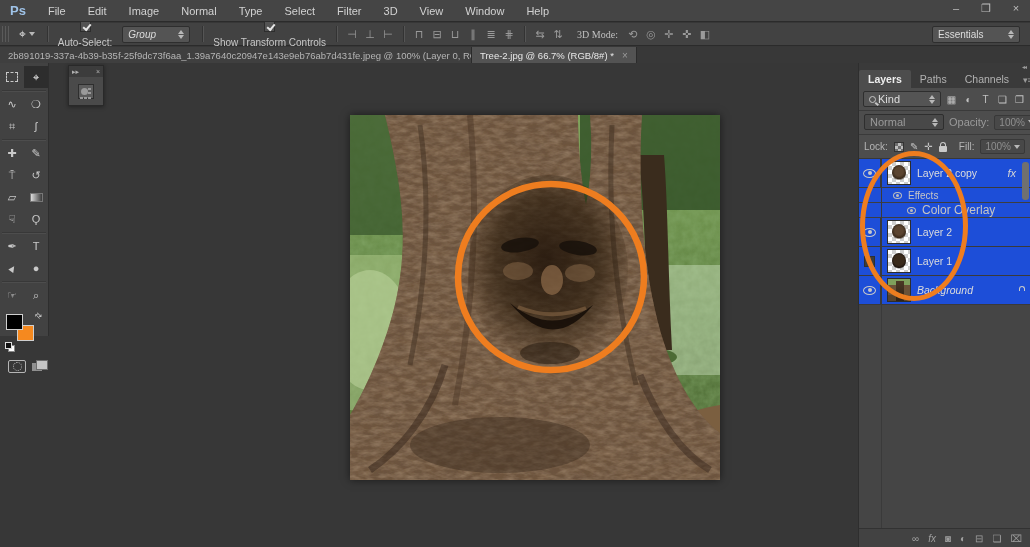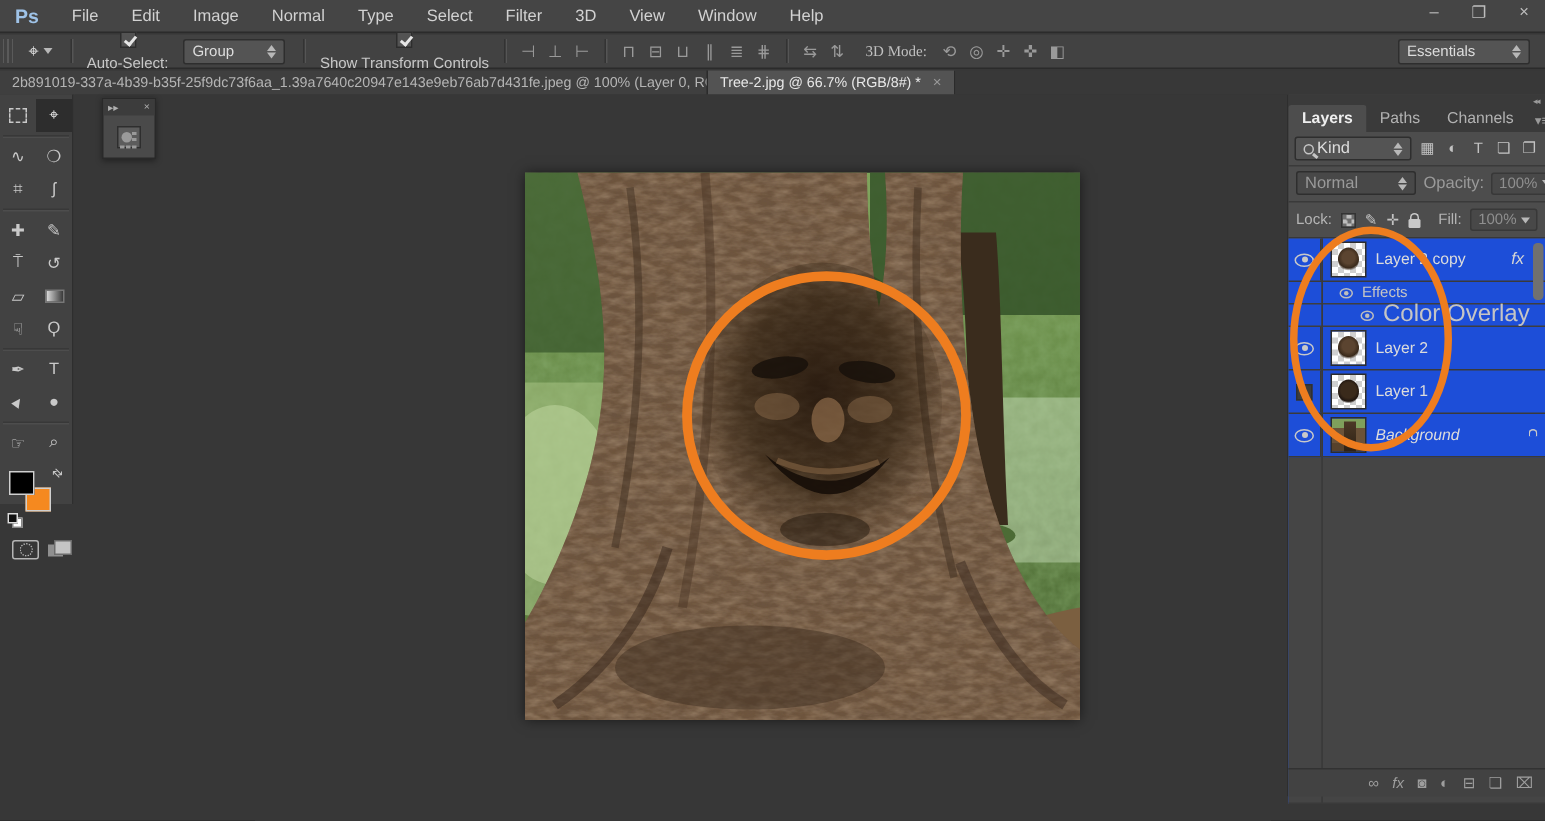--- a/index.html
+++ b/index.html
@@ -22,21 +22,21 @@
     background:repeating-linear-gradient(90deg,#5a5a5a 0 1px,transparent 1px 3px); }
   .opt-tool { display:flex; align-items:center; gap:3px; padding:0 6px; }
   .opt-tool .g { font-size:12px; color:#e0e0e0; }
   .vsep { width:1px; height:16px; background:#333; margin:0 6px; box-shadow:1px 0 0 #555; }
   .check { display:flex; align-items:center; gap:5px; margin:0 4px;flex-direction:column; }
   .checkbox { width:11px; height:11px; background:#535353; border:1px solid #2d2d2d; position:relative; }
   .checkbox::after { content:''; position:absolute; left:2px; top:2px; width:6px; height:3px;
     border-left:2px solid #e6e6e6; border-bottom:2px solid #e6e6e6; transform:rotate(-50deg); }
   .dropdown { display:flex; align-items:center; justify-content:space-between; gap:6px;
     background:#545454; border:1px solid #2e2e2e; border-radius:2px; height:17px; padding:0 5px; color:#ddd; }
-  .dropdown.small { width:68px; margin:16px 6px; }
+  .dropdown.small { width:68px; margin:16px 6px;font-style:italic; }
   .updown { display:flex; flex-direction:column; gap:1px; align-items:center; }
   .tri-up { width:0;height:0;border-left:3px solid transparent;border-right:3px solid transparent;border-bottom:4px solid #b8b8b8; }
   .tri-down { width:0;height:0;border-left:3px solid transparent;border-right:3px solid transparent;border-top:4px solid #b8b8b8; }
   .mini-icon { color:#9a9a9a; font-size:11px; width:18px; text-align:center; cursor:default; }
   .mode-label { color:#c0c0c0; margin:0 6px 0 10px;font-family:Liberation Serif, serif; }
   .workspace-dd { position:absolute; right:10px; top:3px; width:88px; }
 
   
   .tabbar { position:absolute; top:47px; left:0; right:0; height:16px; background:#383838; display:flex; }
   .doc-tab { display:flex; align-items:center; gap:8px; padding:0 8px; font-size:9.5px;
@@ -88,21 +88,21 @@
   
   .statusbar { position:absolute; left:0; right:0; bottom:0; height:14px; background:#3f3f3f;
     border-top:1px solid #2c2c2c; display:flex; align-items:center; font-size:9.5px; color:#b8b8b8; }
   .status-zoom { margin-left:8px; width:44px; }
   .status-icon { width:20px; height:9px; background:#4e4e4e; border:1px solid #2d2d2d; margin:0 14px 0 4px; position:relative; }
   .status-icon::after { content:''; position:absolute; left:2px; top:2px; width:3px; height:3px; background:#8a8a8a; box-shadow:6px 0 0 #8a8a8a; }
   .status-info { margin:0 18px 0 30px; }
   .status-play { color:#cfcfcf; font-size:8px; }
 
   
-  .rightpanel { position:absolute; right:0; top:0; width:172px; bottom:16px; background:#424242; border-left:1px solid #2e2e2e; }
+  .rightpanel { position:absolute; right:0; top:0; width:172px; bottom:0; background:#424242; border-left:1px solid #2e2e2e; }
   .rp-topstrip { height:7px; background:#3a3a3a; display:flex; justify-content:flex-end; align-items:center;
     padding-right:4px; color:#9a9a9a; font-size:6px; letter-spacing:-1px; }
   .panel-tabs { display:flex; height:18px; background:#3a3a3a; align-items:flex-end; }
   .ptab { padding:3px 9px 3px; font-size:10.5px; color:#b2b2b2; background:#3a3a3a; cursor:default; }
   .ptab.active { background:#4d4d4d; color:#eee; font-weight:bold; border-radius:2px 2px 0 0; }
   .ptab-menu { margin-left:auto; color:#9a9a9a; font-size:9px; padding:3px 5px; }
   .rp-body { background:#4d4d4d; }
   .kind-row { display:flex; align-items:center; gap:4px; padding:3px 4px; border-bottom:1px solid #3a3a3a; }
   .kind-dd { flex:0 0 78px; height:16px; }
   .mag { width:7px; height:7px; border:1.5px solid #c5c5c5; border-radius:50%; position:relative; margin-right:2px; }
@@ -481,21 +481,21 @@
             <span class="fx-label">fx</span>
           </div>
           <div class="subrow">
             <span class="vline"></span>
             <span class="sub-eye" style="margin-left:34px"></span>
             <span style="font-size:10px">Effects</span>
           </div>
           <div class="subrow">
             <span class="vline"></span>
             <span class="sub-eye" style="margin-left:48px"></span>
-            <span style="font-size:16px">Color Overlay</span>
+            <span style="font-size:12px">Color Overlay</span>
           </div>
           <div class="lrow">
             <div class="eyecell">
                 <span class="eye"></span>
               </div>
             <div class="thumb facet"></div>
             <span class="lname">Layer 2</span>
           </div>
           <div class="lrow">
             <div class="eyecell">

